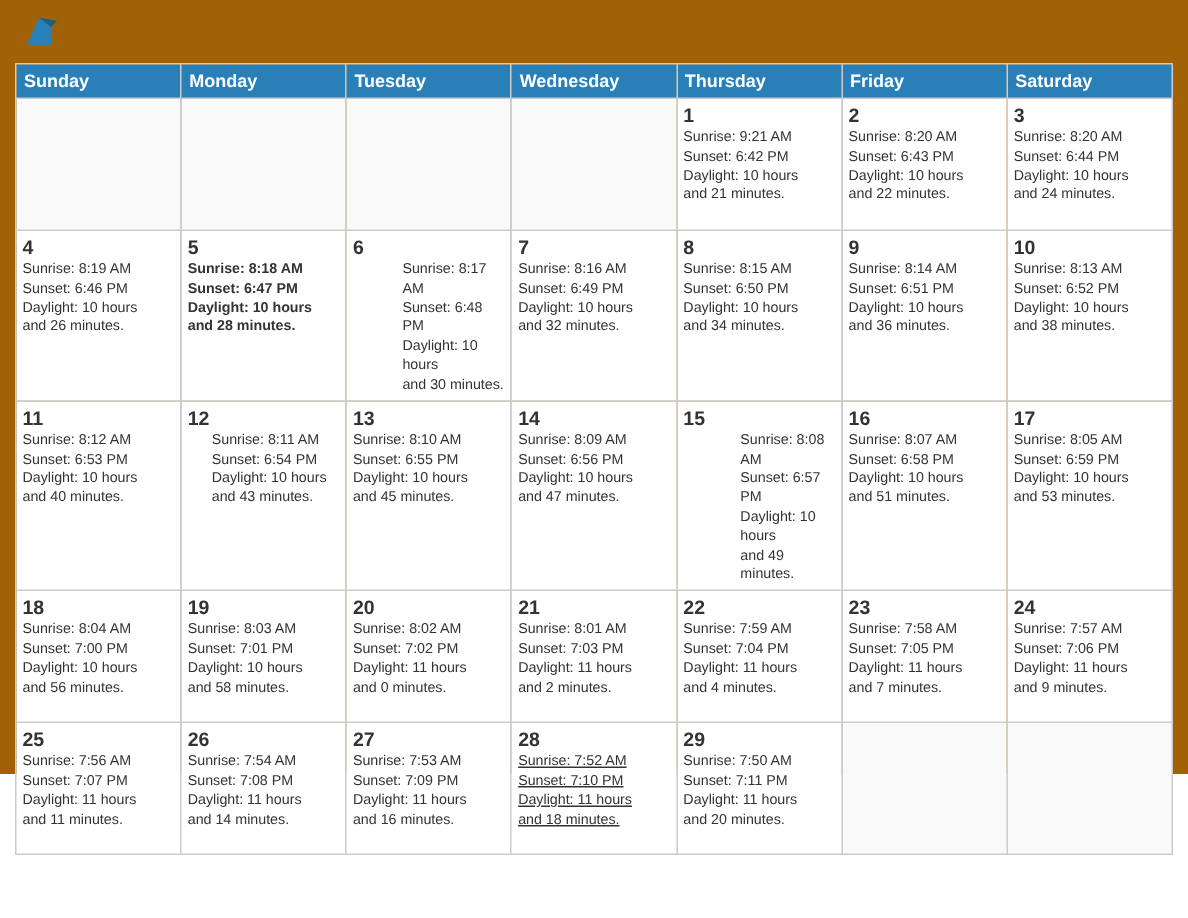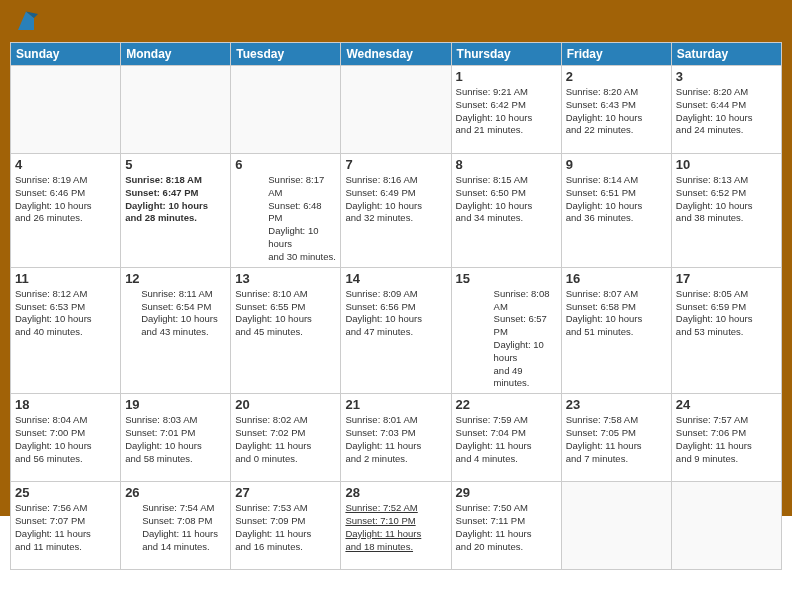--- a/index.html
+++ b/index.html
@@ -261,21 +261,21 @@
         <tr>
           <td>
             <div class="day-num">25</div>
             <div class="day-info" style="white-space: pre-line;">Sunrise: 7:56 AM
 Sunset: 7:07 PM
 Daylight: 11 hours
 and 11 minutes.</div>
           </td>
           <td>
             <div class="day-num">26</div>
-            <div class="day-info" style="white-space: pre-line; margin-left: 17px;">Sunrise: 7:54 AM
+            <div class="day-info" style="white-space: pre-line;">Sunrise: 7:54 AM
 Sunset: 7:08 PM
 Daylight: 11 hours
 and 14 minutes.</div>
           </td>
           <td>
             <div class="day-num">27</div>
             <div class="day-info" style="white-space: pre-line;">Sunrise: 7:53 AM
 Sunset: 7:09 PM
 Daylight: 11 hours
 and 16 minutes.</div>

